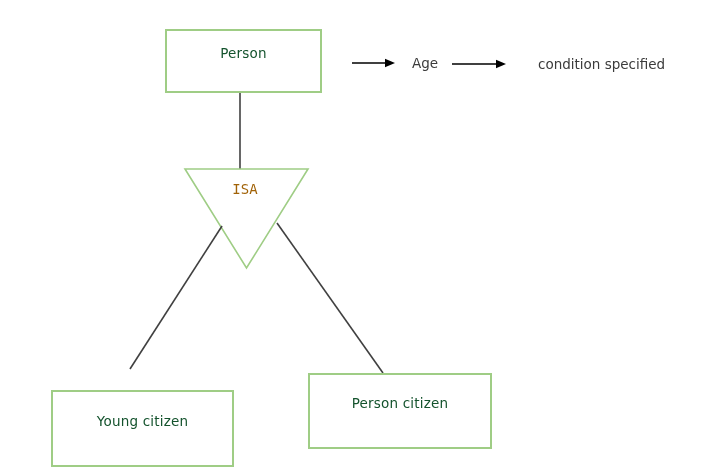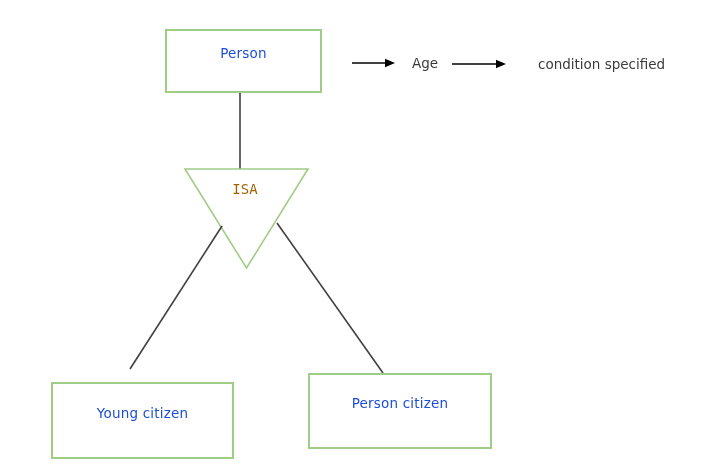--- a/index.html
+++ b/index.html
@@ -23,30 +23,30 @@
     height: 474px;
   }
   .entity-box {
     position: absolute;
     box-sizing: border-box;
     border: 2px solid #9FCD85;
     background: #ffffff;
     display: flex;
     align-items: center;
     justify-content: center;
-    color: #1d4ed8;
+    color: #14532d;
     font-size: 13.5px;
     letter-spacing: 0.2px;
   }
   .entity-box .lbl {
     transform: translateY(-8px);
     white-space: nowrap;
   }
   .box-person  { left: 165px; top: 29px;  width: 157px; height: 64px; }
-  .box-young   { left: 51px;  top: 382px; width: 183px; height: 77px; }
+  .box-young   { left: 51px;  top: 390px; width: 183px; height: 77px; }
   .box-senior  { left: 308px; top: 373px; width: 184px; height: 76px; }
   .isa-label {
     position: absolute;
     left: 245px;
     top: 189px;
     transform: translate(-50%, -50%);
     font-family: "DejaVu Sans Mono", "Liberation Mono", monospace;
     font-size: 14px;
     color: #a16207;
   }

